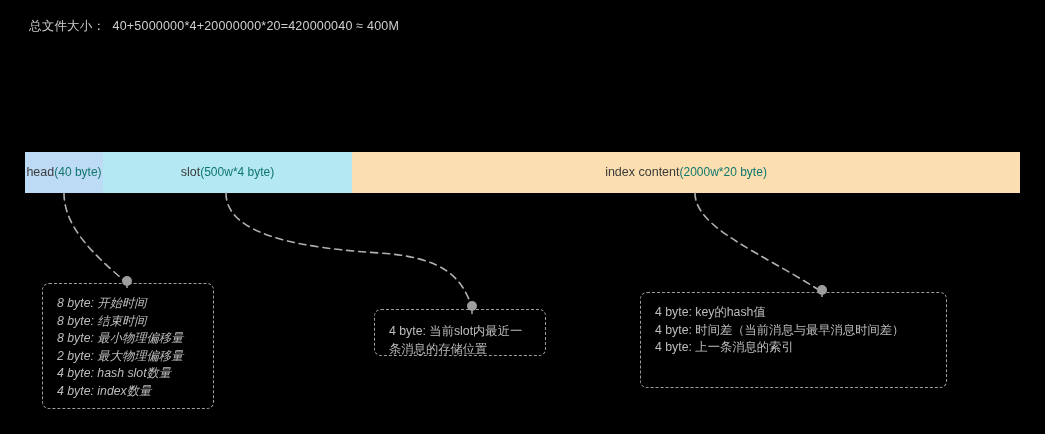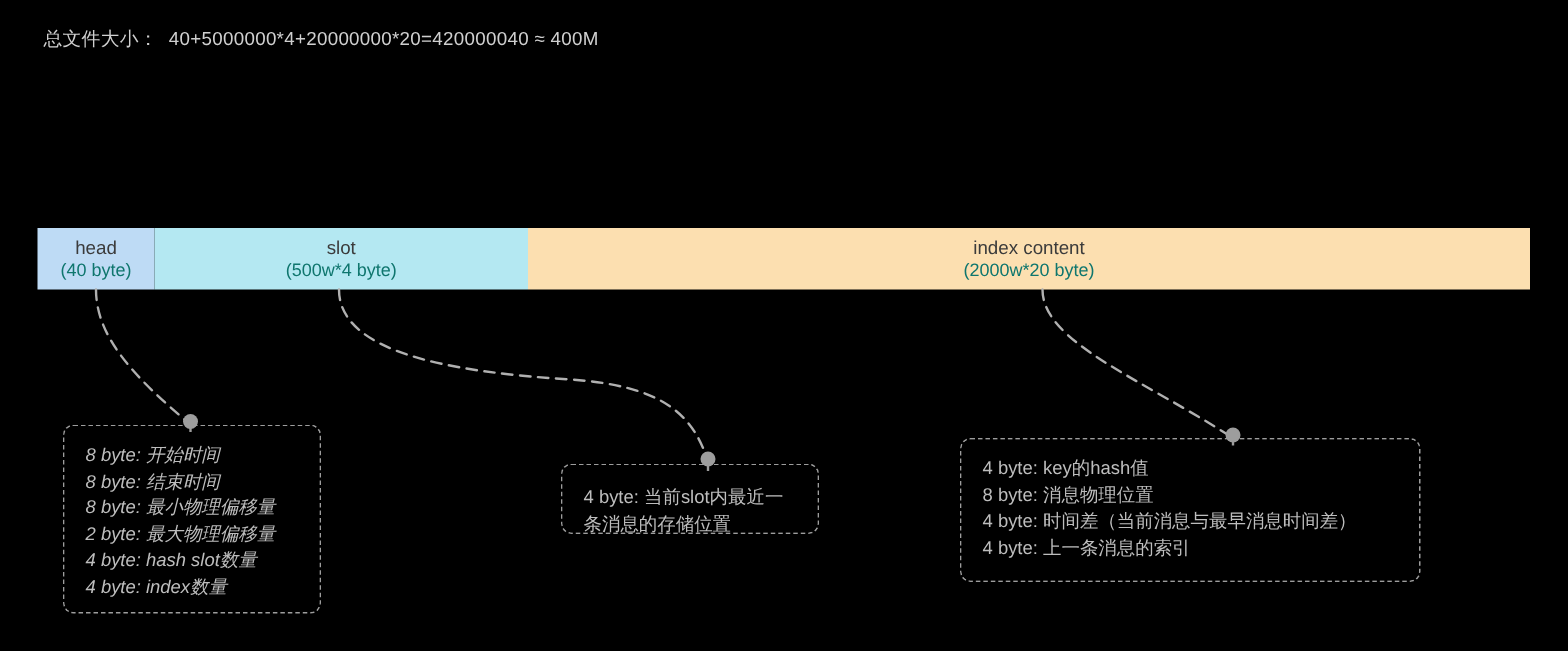--- a/index.html
+++ b/index.html
@@ -30,21 +30,21 @@
   #bar {
     position: absolute;
     left: 25px;
     top: 152px;
     width: 995px;
     height: 41px;
     display: flex;
   }
   .seg {
     display: flex;
-    flex-direction: column;
+    flex-direction: row;
     align-items: center;
     justify-content: center;
     box-sizing: border-box;
     overflow: hidden;
   }
   .seg-title {
     font-size: 12.5px;
     color: #3b3b3b;
     line-height: 15px;
     white-space: nowrap;
@@ -156,16 +156,15 @@
   <div class="callout-line">4 byte: hash slot数量</div>
   <div class="callout-line">4 byte: index数量</div>
 </div>
 
 <div class="callout" id="box-slot">
   <div class="callout-para">4 byte: 当前slot内最近一条消息的存储位置</div>
 </div>
 
 <div class="callout" id="box-index">
   <div class="callout-line">4 byte: key的hash值</div>
-  <div class="callout-line">8 byte: 消息物理位置</div>
   <div class="callout-line">4 byte: 时间差（当前消息与最早消息时间差）</div>
   <div class="callout-line">4 byte: 上一条消息的索引</div>
 </div>
 
 </body></html>

